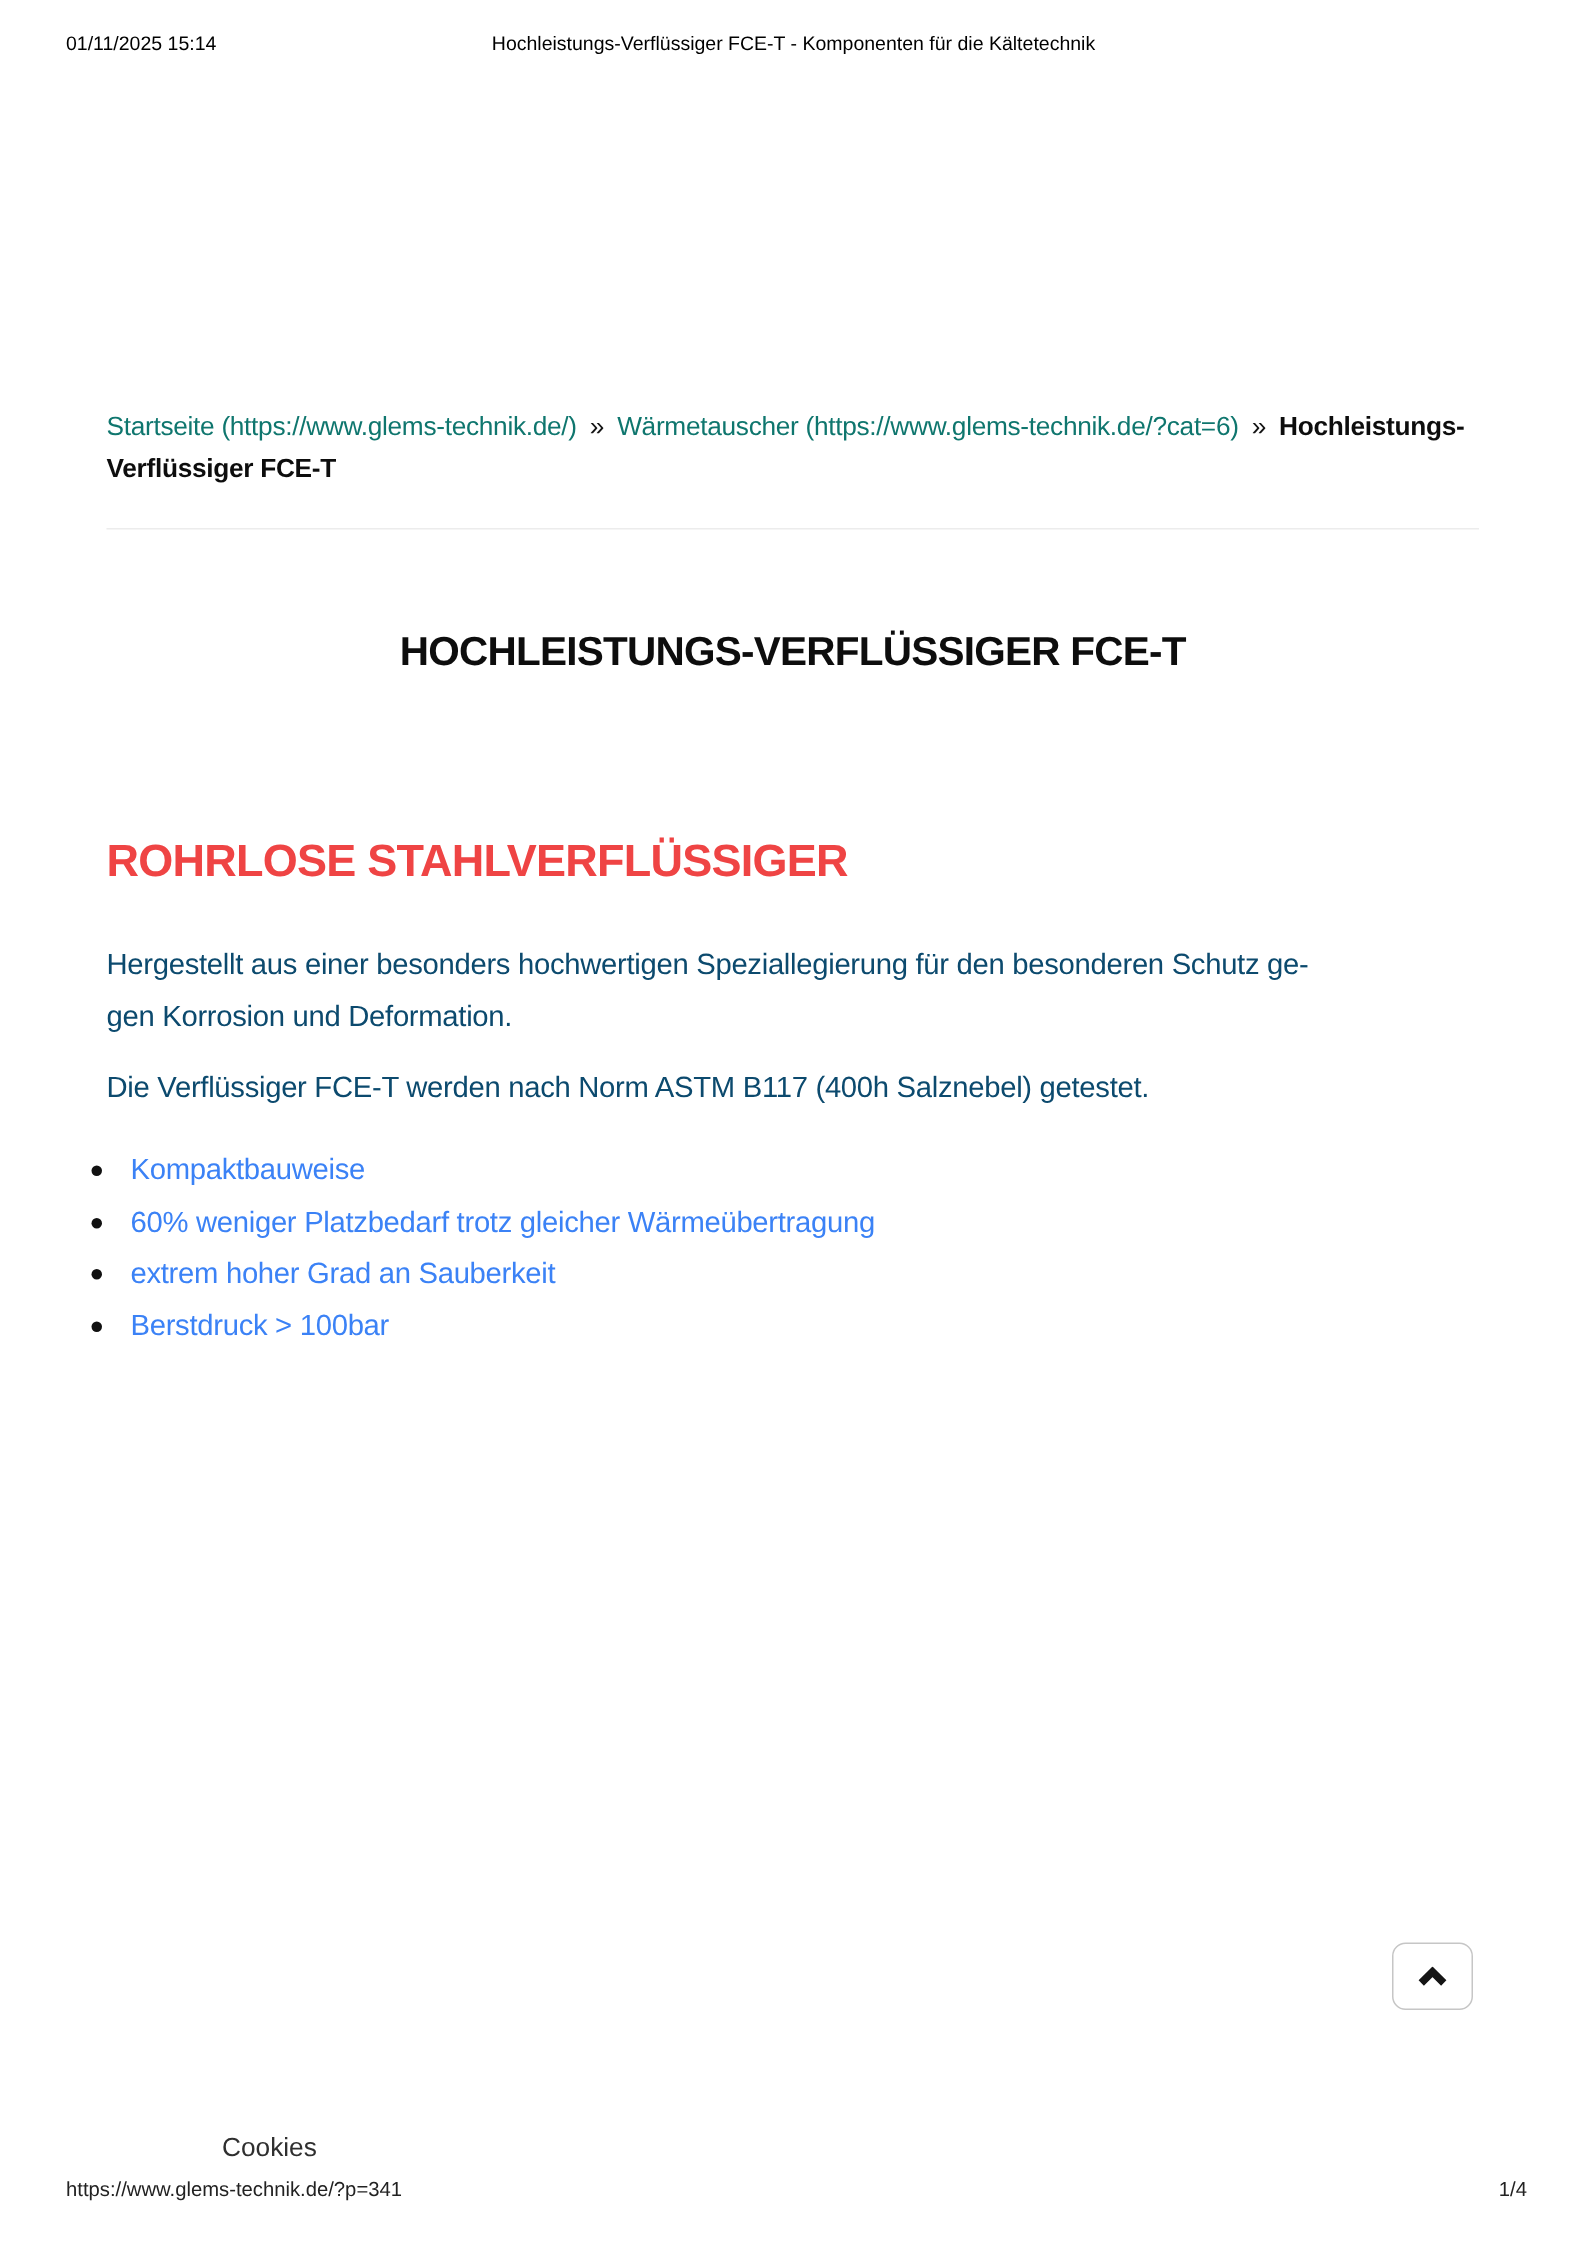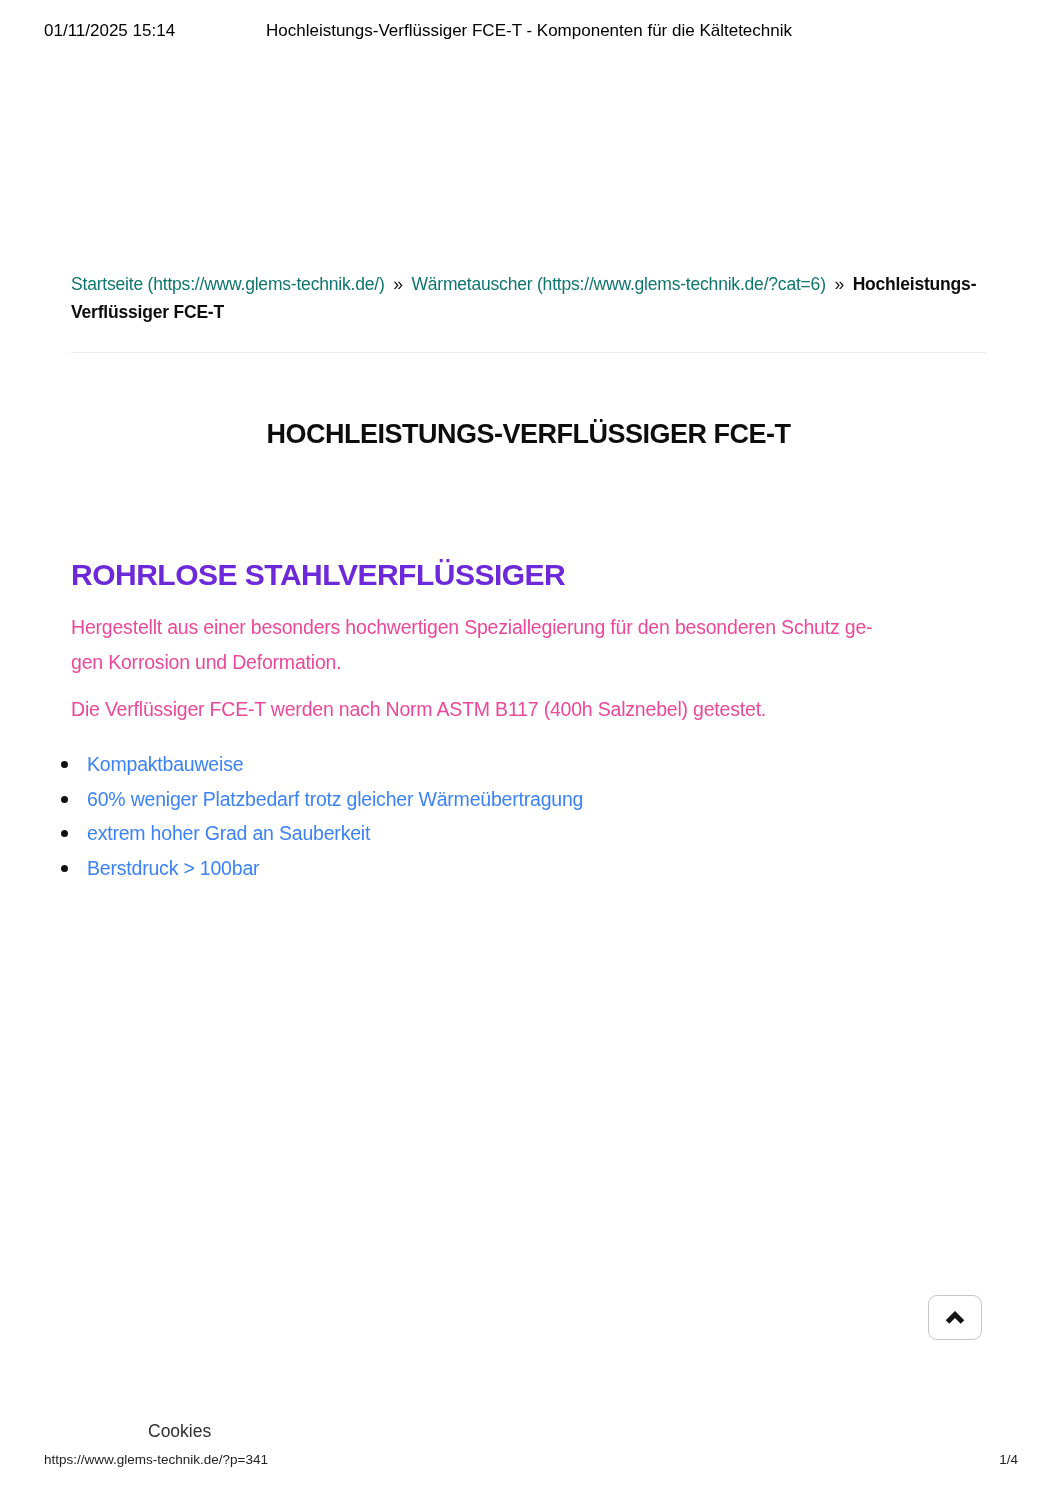--- a/index.html
+++ b/index.html
@@ -12,21 +12,21 @@
     overflow: hidden;
   }
   .page {
     position: absolute; inset: 0;
     background: #ffffff;
   }
 
   
   .print-header {
     position: absolute; top: 21px; left: 0; right: 0; height: 18px;
-    font-size: 17px; color: #000;
+    font-size: 13px; color: #000;
   }
   .ph-date { position: absolute; left: 44px; top: 0; white-space: nowrap; }
   .ph-title { position: absolute; left: 0; right: 0; top: 0; text-align: center; white-space: nowrap; }
 
   
   .content {
     position: absolute; top: 0; left: 0; right: 0;
     padding: 270px 72px 0 71px;
     letter-spacing: -0.2px;
   }
@@ -44,25 +44,25 @@
 
   h1.page-heading {
     margin: 66px 0 0 0;
     font-size: 27px; line-height: 31px;
     font-weight: bold; text-align: center;
     color: #0d0d0d; letter-spacing: -0.5px;
   }
   h2.section-heading {
     margin: 108px 0 0 0;
     font-size: 30px; line-height: 34px;
-    font-weight: bold; color: #6d28d9; letter-spacing: -0.5px;
+    font-weight: bold; color: #ef4444; letter-spacing: -0.5px;
   }
   p.body-p {
-    margin: 18px 0 0 0;
-    font-size: 19.5px; line-height: 35px; color: #ec4899;
+    margin: 34px 0 0 0;
+    font-size: 19.5px; line-height: 35px; color: #0c4a6e;
   }
   p.body-p .pline { display: block; }
   p.body-p.second { margin-top: 12px; }
 
   p.benefits-heading {
     margin: 61px 0 0 0;
     font-size: 19.5px; line-height: 28px;
     font-weight: bold; color: #0d0d0d;
   }
   ul.benefits {

